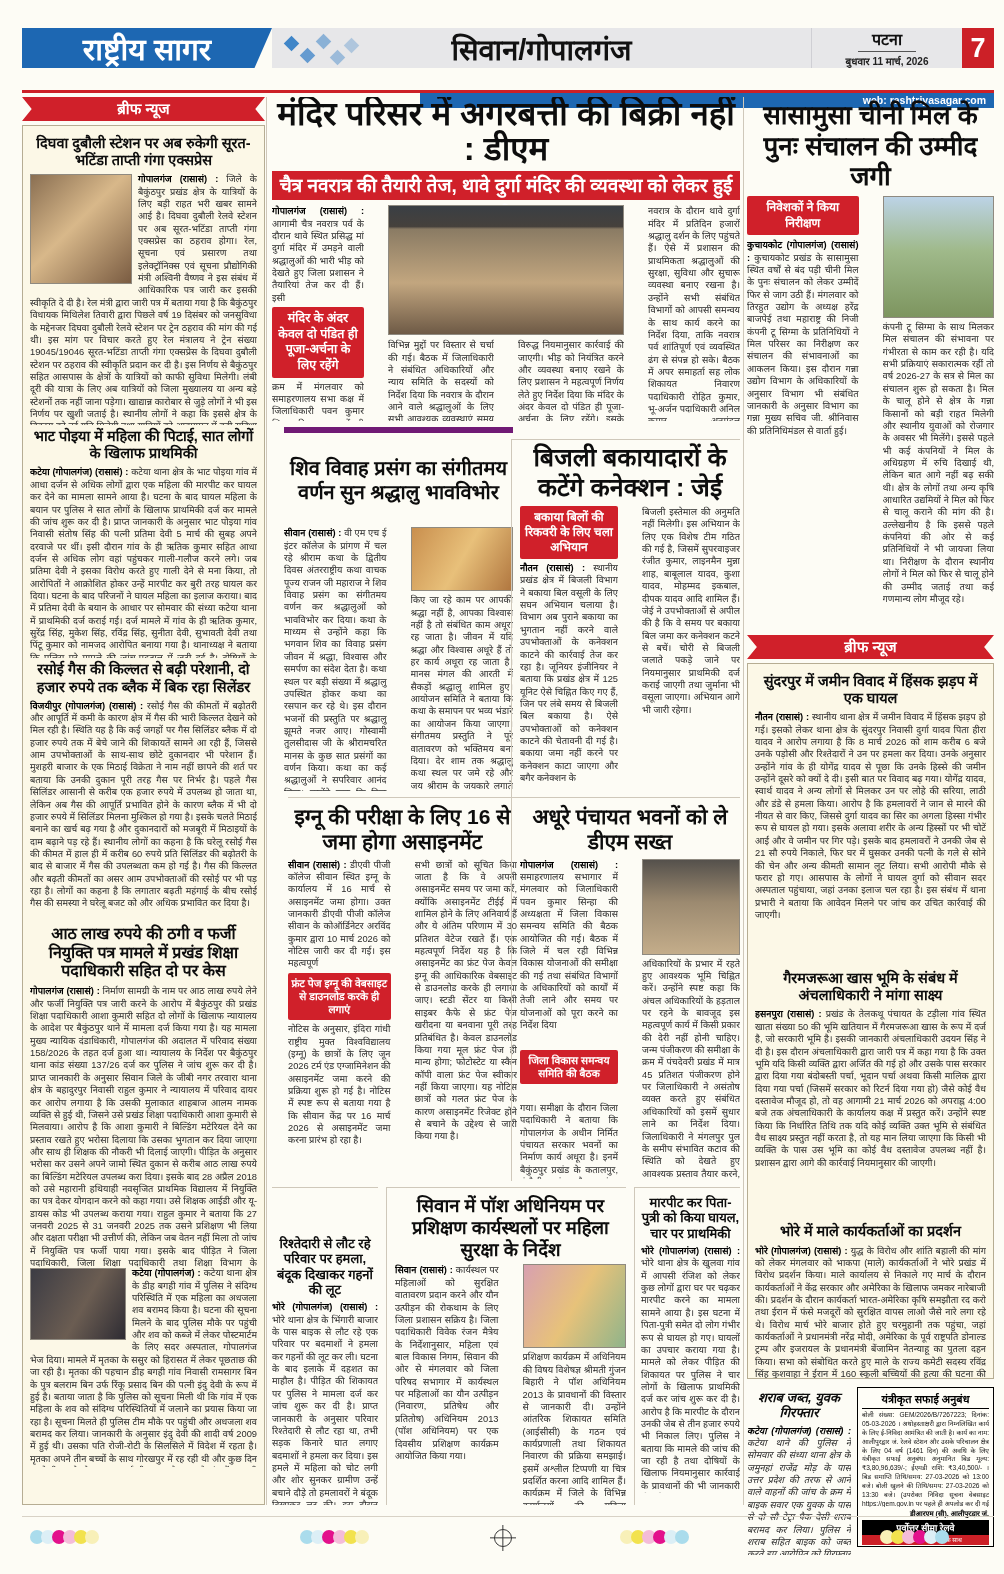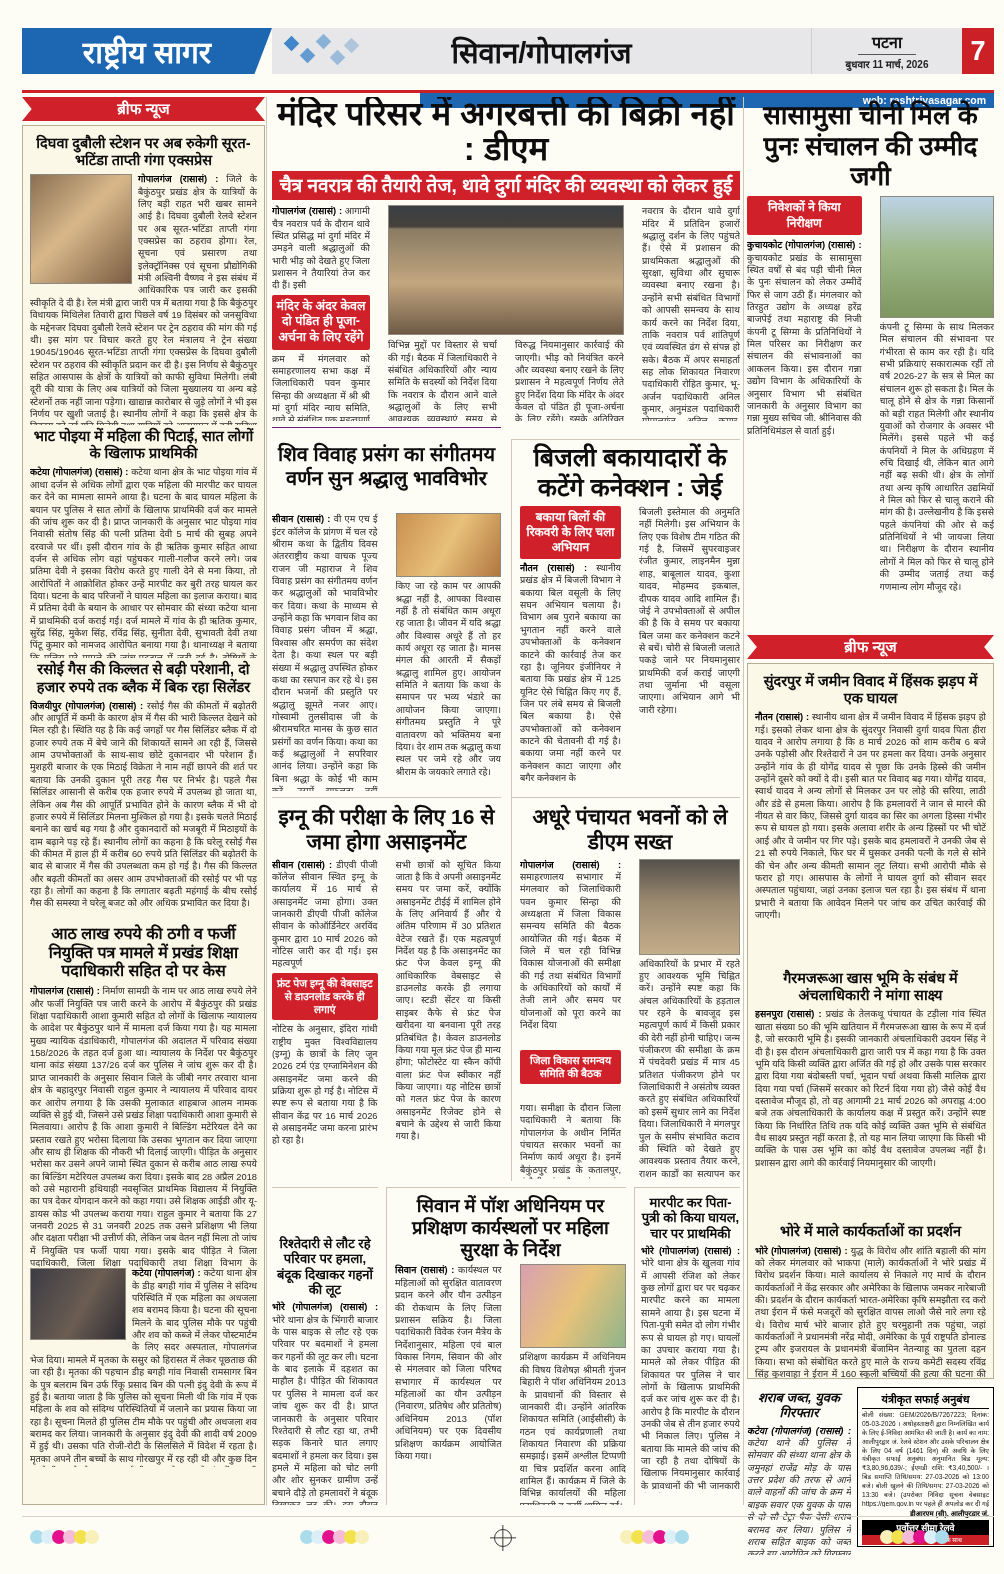--- a/index.html
+++ b/index.html
@@ -1,19 +1,19 @@
 <!DOCTYPE html>
 <html lang="hi"><head>
 <meta charset="utf-8">
 <style>
   html,body{margin:0;padding:0;}
   body{background:#e9e7e0;font-family:"Liberation Sans","DejaVu Sans",sans-serif;}
   .page{position:relative;width:1004px;height:1574px;background:#fdfcf5;margin:0 auto;overflow:hidden;}
   
-  .hdr{position:absolute;top:28px;left:22px;width:972px;height:46px;display:flex;}
+  .hdr{position:absolute;top:28px;left:22px;width:972px;height:40px;display:flex;}
   .brand{width:250px;background:#1d67b2;color:#fff;display:flex;align-items:center;justify-content:center;
          font-size:30px;font-weight:bold;clip-path:polygon(0 0,100% 0,93% 100%,0 100%);position:relative;}
   .midband{flex:1;background:#e7e7e9;display:flex;align-items:center;justify-content:center;position:relative;}
   .sect{font-size:29px;font-weight:bold;color:#111;}
   .dia{position:absolute;width:11px;height:11px;background:#2d7bc4;transform:rotate(45deg);}
   .edn{width:150px;background:#e7e7e9;display:flex;flex-direction:column;align-items:center;justify-content:center;border-left:1px solid #cfcfd4;}
   .edn .city{font-size:16px;font-weight:bold;color:#111;border-bottom:1.5px solid #555;padding:0 14px 1px;}
   .edn .dt{font-size:10px;color:#222;margin-top:2px;font-weight:bold;}
   .pgno{width:32px;background:#cc2027;color:#fff;display:flex;align-items:center;justify-content:center;font-size:27px;font-weight:bold;}
   .webstrip{position:absolute;top:65px;left:420px;width:574px;height:15px;background:#1d67b2;color:#fff;
@@ -21,21 +21,21 @@
   .redrule{position:absolute;top:90px;left:22px;width:972px;height:3px;background:#cc2027;}
   
   .col{position:absolute;top:97px;}
   .vline{position:absolute;top:97px;width:1px;height:1408px;background:#cfc8ba;}
   .ribbon{background:#d0202a;color:#fff;font-weight:bold;text-align:center;font-size:15px;line-height:24px;height:24px;
           clip-path:polygon(0 0,100% 0,96% 50%,100% 100%,0 100%,4% 50%);}
   .bbox{border:1px solid #b6ad93;background:#fcf8e7;padding:6px 7px;box-sizing:border-box;overflow:hidden;}
   .s-h{font-weight:bold;text-align:center;color:#0d0d0d;line-height:1.18;margin:3px 0 4px;}
   .bd{font-size:9.3px;line-height:1.33;text-align:justify;color:#2a2a2a;overflow:hidden;}
   .dl{font-weight:bold;color:#000;}
-  .flexr{display:flex;gap:18px;}
+  .flexr{display:flex;gap:24px;}
   .c{flex:1;min-width:0;}
   .redbox{background:#d0202a;color:#fff;font-weight:bold;text-align:center;padding:4px 3px;border-radius:2px;}
   .ph{border:1px solid #8f8a80;box-sizing:border-box;}
   .phl{float:left;margin:1px 6px 2px 0;}
   .ab{position:absolute;box-sizing:border-box;overflow:hidden;}
   .subbar{background:#d0202a;color:#fff;font-weight:bold;text-align:center;font-size:19px;line-height:29px;height:29px;}
   
   .footrule{position:absolute;top:1516px;left:22px;width:972px;height:1px;background:#d8d2c6;}
   .dots{position:absolute;top:1530px;display:flex;}
   .dots i{width:14px;height:14px;border-radius:50%;margin-right:-3px;display:block;}
@@ -142,21 +142,21 @@
           <div class="ph" style="width:236px;height:130px;background:linear-gradient(180deg,#3a3f44 0%,#46413c 16%,#8a7b64 18%,#c2a67f 60%,#6e5a46 100%);"></div>
           <div class="flexr" style="margin-top:4px;height:102px;">
             <div class="c bd"><span>विभिन्न मुद्दों पर विस्तार से चर्चा की गई। बैठक में जिलाधिकारी ने संबंधित अधिकारियों और न्याय समिति के सदस्यों को निर्देश दिया कि नवरात्र के दौरान आने वाले श्रद्धालुओं के लिए सभी आवश्यक व्यवस्थाएं समय से सुनिश्चित की जाएं। उन्होंने स्पष्ट रूप से कहा कि मंदिर परिसर में दुकानदारों द्वारा प्रसाद के साथ अगरबत्ती की बिक्री नहीं की जाएगी। यदि कोई दुकानदार ऐसा करते हुए पाया गया तो उसके</span></div>
             <div class="c bd"><span>विरुद्ध नियमानुसार कार्रवाई की जाएगी। भीड़ को नियंत्रित करने और व्यवस्था बनाए रखने के लिए प्रशासन ने महत्वपूर्ण निर्णय लेते हुए निर्देश दिया कि मंदिर के अंदर केवल दो पंडित ही पूजा-अर्चना के लिए रहेंगे। इसके अतिरिक्त अन्य सभी पंडित मंदिर के मुख्य द्वार के बाहर परिसर में ही रहेंगे, ताकि श्रद्धालुओं की आवाजाही सुचारू रूप से बनी रहे और किसी प्रकार की अव्यवस्था उत्पन्न न हो। जिलाधिकारी ने कहा कि चैत्र</span></div>
           </div>
         </div>
         <div class="c bd" style="max-width:110px;"><span>नवरात्र के दौरान थावे दुर्गा मंदिर में प्रतिदिन हजारों श्रद्धालु दर्शन के लिए पहुंचते हैं। ऐसे में प्रशासन की प्राथमिकता श्रद्धालुओं की सुरक्षा, सुविधा और सुचारू व्यवस्था बनाए रखना है। उन्होंने सभी संबंधित विभागों को आपसी समन्वय के साथ कार्य करने का निर्देश दिया, ताकि नवरात्र पर्व शांतिपूर्ण एवं व्यवस्थित ढंग से संपन्न हो सके। बैठक में अपर समाहर्ता सह लोक शिकायत निवारण पदाधिकारी रोहित कुमार, भू-अर्जन पदाधिकारी अनिल कुमार, अनुमंडल पदाधिकारी गोपालगंज अनिल कुमार, अनुमंडल पुलिस पदाधिकारी प्रांजल कुमार, विशेष कार्य पदाधिकारी संदीप कुमार, सामान्य शाखा प्रभारी अजय कुमार सहित श्री श्री मां दुर्गा मंदिर न्याय समिति के सदस्य उपस्थित रहे।</span></div>
       </div>
     </div>
 
-    <div class="ab" style="left:0;top:330px;width:229px;height:364px;border-top:1px solid #701a75;padding-top:12px;">
+    <div class="ab" style="left:12px;top:330px;width:229px;height:364px;border-top:6px solid #701a75;padding-top:21px;">
       <div class="s-h" style="font-size:20px;">शिव विवाह प्रसंग का संगीतमय वर्णन सुन श्रद्धालु भावविभोर</div>
       <div class="flexr" style="height:292px;margin-top:23px;">
         <div class="c bd">
           <b class="dl">सीवान (रासासं) :</b>
           <span>वी एम एच ई इंटर कॉलेज के प्रांगण में चल रहे श्रीराम कथा के द्वितीय दिवस अंतरराष्ट्रीय कथा वाचक पूज्य राजन जी महाराज ने शिव विवाह प्रसंग का संगीतमय वर्णन कर श्रद्धालुओं को भावविभोर कर दिया। कथा के माध्यम से उन्होंने कहा कि भगवान शिव का विवाह प्रसंग जीवन में श्रद्धा, विश्वास और समर्पण का संदेश देता है। कथा स्थल पर बड़ी संख्या में श्रद्धालु उपस्थित होकर कथा का रसपान कर रहे थे। इस दौरान भजनों की प्रस्तुति पर श्रद्धालु झूमते नजर आए। गोस्वामी तुलसीदास जी के श्रीरामचरित मानस के कुछ सात प्रसंगों का वर्णन किया। कथा का कई श्रद्धालुओं ने सपरिवार आनंद लिया। उन्होंने कहा कि बिना श्रद्धा के कोई भी काम करें, उसमें सफलता नहीं मिलती।</span>
         </div>
         <div class="c bd">
           <div class="ph" style="width:100%;height:64px;background:linear-gradient(120deg,#c98f4e,#e8c07a 50%,#b0763f);margin-bottom:3px;"></div>
           <span>किए जा रहे काम पर आपकी श्रद्धा नहीं है, आपका विश्वास नहीं है तो संबंधित काम अधूरा रह जाता है। जीवन में यदि श्रद्धा और विश्वास अधूरे हैं तो हर कार्य अधूरा रह जाता है। मानस मंगल की आरती में सैकड़ों श्रद्धालु शामिल हुए। आयोजन समिति ने बताया कि कथा के समापन पर भव्य भंडारे का आयोजन किया जाएगा। संगीतमय प्रस्तुति ने पूरे वातावरण को भक्तिमय बना दिया। देर शाम तक श्रद्धालु कथा स्थल पर जमे रहे और जय श्रीराम के जयकारे लगाते रहे।</span>
         </div>
@@ -168,21 +168,21 @@
       <div class="flexr" style="height:280px;">
         <div class="c bd">
           <div class="redbox" style="font-size:12px;margin-bottom:3px;line-height:1.25;">बकाया बिलों की रिकवरी के लिए चला अभियान</div>
           <b class="dl">नौतन (रासासं) :</b>
           <span>स्थानीय प्रखंड क्षेत्र में बिजली विभाग ने बकाया बिल वसूली के लिए सघन अभियान चलाया है। विभाग अब पुराने बकाया का भुगतान नहीं करने वाले उपभोक्ताओं के कनेक्शन काटने की कार्रवाई तेज कर रहा है। जूनियर इंजीनियर ने बताया कि प्रखंड क्षेत्र में 125 यूनिट ऐसे चिह्नित किए गए हैं, जिन पर लंबे समय से बिजली बिल बकाया है। ऐसे उपभोक्ताओं को कनेक्शन काटने की चेतावनी दी गई है। बकाया जमा नहीं करने पर कनेक्शन काटा जाएगा और बगैर कनेक्शन के</span>
         </div>
         <div class="c bd"><span>बिजली इस्तेमाल की अनुमति नहीं मिलेगी। इस अभियान के लिए एक विशेष टीम गठित की गई है, जिसमें सुपरवाइजर रंजीत कुमार, लाइनमैन मुन्ना शाह, बाबूलाल यादव, कुशा यादव, मोहम्मद इकबाल, दीपक यादव आदि शामिल हैं। जेई ने उपभोक्ताओं से अपील की है कि वे समय पर बकाया बिल जमा कर कनेक्शन कटने से बचें। चोरी से बिजली जलाते पकड़े जाने पर नियमानुसार प्राथमिकी दर्ज कराई जाएगी तथा जुर्माना भी वसूला जाएगा। अभियान आगे भी जारी रहेगा।</span></div>
       </div>
     </div>
 
-    <div class="ab" style="left:0;top:700px;width:229px;height:384px;border-top:1px solid #cfc8ba;padding-top:4px;">
+    <div class="ab" style="left:16px;top:700px;width:229px;height:384px;border-top:1px solid #cfc8ba;padding-top:4px;">
       <div class="s-h" style="font-size:21px;">इग्नू की परीक्षा के लिए 16 से जमा होगा असाइनमेंट</div>
       <div class="flexr" style="height:312px;">
         <div class="c bd">
           <b class="dl">सीवान (रासासं) :</b>
           <span>डीएवी पीजी कॉलेज सीवान स्थित इग्नू के कार्यालय में 16 मार्च से असाइनमेंट जमा होगा। उक्त जानकारी डीएवी पीजी कॉलेज सीवान के कोऑर्डिनेटर अरविंद कुमार द्वारा 10 मार्च 2026 को नोटिस जारी कर दी गई। इस महत्वपूर्ण</span>
           <div class="redbox" style="font-size:10.5px;margin:3px 0;line-height:1.25;">फ्रंट पेज इग्नू की वेबसाइट से डाउनलोड करके ही लगाएं</div>
           <span>नोटिस के अनुसार, इंदिरा गांधी राष्ट्रीय मुक्त विश्वविद्यालय (इग्नू) के छात्रों के लिए जून 2026 टर्म एंड एग्जामिनेशन की असाइनमेंट जमा करने की प्रक्रिया शुरू हो गई है। नोटिस में स्पष्ट रूप से बताया गया है कि सीवान केंद्र पर 16 मार्च 2026 से असाइनमेंट जमा करना प्रारंभ हो रहा है।</span>
         </div>
         <div class="c bd"><span>सभी छात्रों को सूचित किया जाता है कि वे अपनी असाइनमेंट समय पर जमा करें, क्योंकि असाइनमेंट टीईई में शामिल होने के लिए अनिवार्य हैं और ये अंतिम परिणाम में 30 प्रतिशत वेटेज रखते हैं। एक महत्वपूर्ण निर्देश यह है कि असाइनमेंट का फ्रंट पेज केवल इग्नू की आधिकारिक वेबसाइट से डाउनलोड करके ही लगाया जाए। स्टडी सेंटर या किसी साइबर कैफे से फ्रंट पेज खरीदना या बनवाना पूरी तरह प्रतिबंधित है। केवल डाउनलोड किया गया मूल फ्रंट पेज ही मान्य होगा; फोटोस्टेट या स्कैन कॉपी वाला फ्रंट पेज स्वीकार नहीं किया जाएगा। यह नोटिस छात्रों को गलत फ्रंट पेज के कारण असाइनमेंट रिजेक्ट होने से बचाने के उद्देश्य से जारी किया गया है।</span></div>
       </div>

